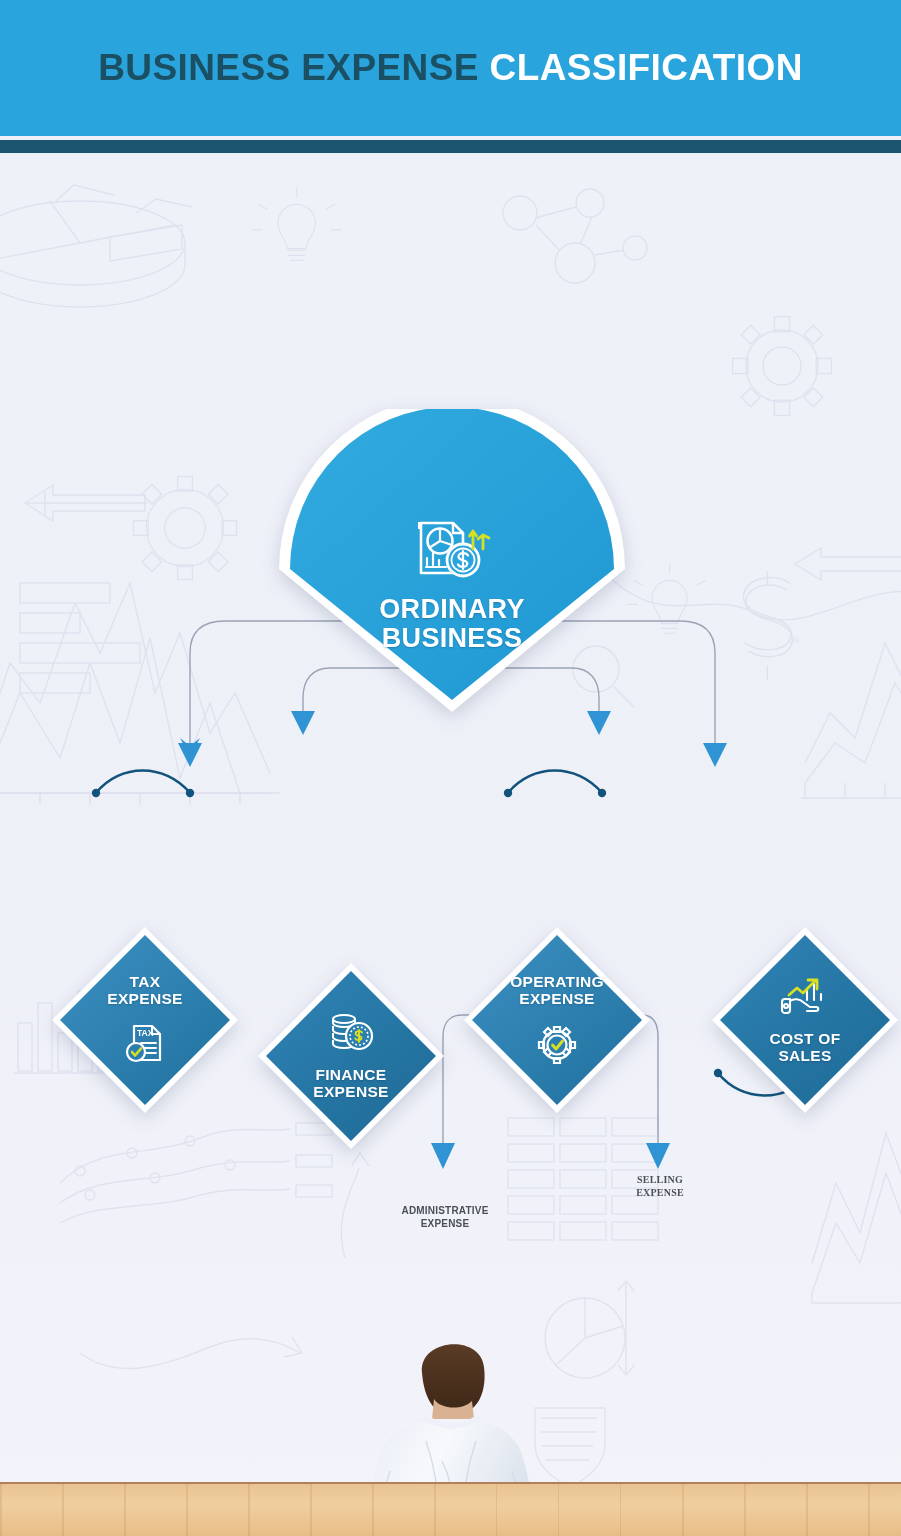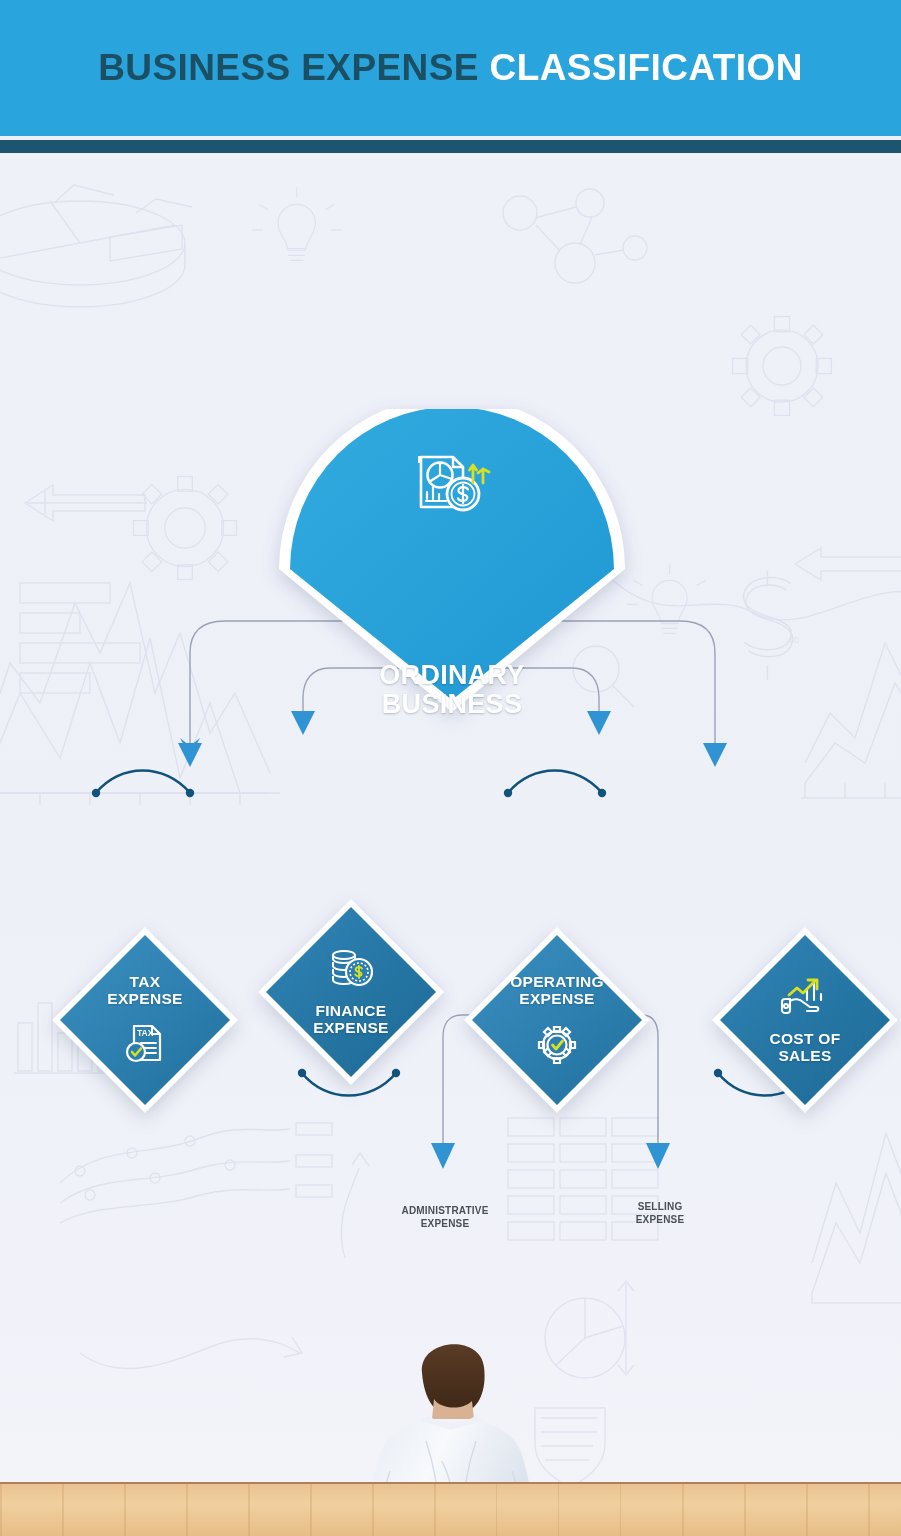--- a/index.html
+++ b/index.html
@@ -49,39 +49,39 @@
     pointer-events:none;
   }
   .node .label{
     font-weight:bold;line-height:1.08;letter-spacing:.3px;
     text-shadow:0 1px 2px rgba(0,40,70,.25);
   }
 
   
   #node-main{left:268px;top:256px;width:368px;height:310px;}
   #node-main .label{font-size:27px;}
-  #node-main .content{justify-content:space-between;padding-top:40px;}
+  #node-main .content{justify-content:center;padding-top:40px;}
   #node-main .icon{margin-bottom:10px;}
 
   
   .subnode{width:190px;height:190px;}
   .subnode .label{font-size:15.5px;}
   .subnode .content{gap:12px;}
   #node-tax{left:50px;top:772px;}
-  #node-finance{left:256px;top:744px;}
+  #node-finance{left:256px;top:808px;}
   #node-operating{left:462px;top:772px;}
   #node-cos{left:710px;top:772px;}
 
   
   .leaf{
     position:absolute;text-align:center;color:#4b4f57;
     font-size:10px;font-weight:bold;line-height:1.25;letter-spacing:.2px;
   }
   #leaf-admin{left:345px;top:1052px;width:200px;}
-  #leaf-selling{left:565px;top:1048px;width:190px;}
+  #leaf-selling{left:565px;top:1021px;width:190px;font-family:Liberation Serif, serif;}
 
   
   .person{position:absolute;left:330px;top:1168px;width:242px;height:368px;}
 
   
   .floor{
     position:absolute;left:0;bottom:0;width:901px;height:52px;
     background:
       repeating-linear-gradient(90deg,
         rgba(186,140,82,.25) 0px, rgba(186,140,82,.25) 1.5px,

